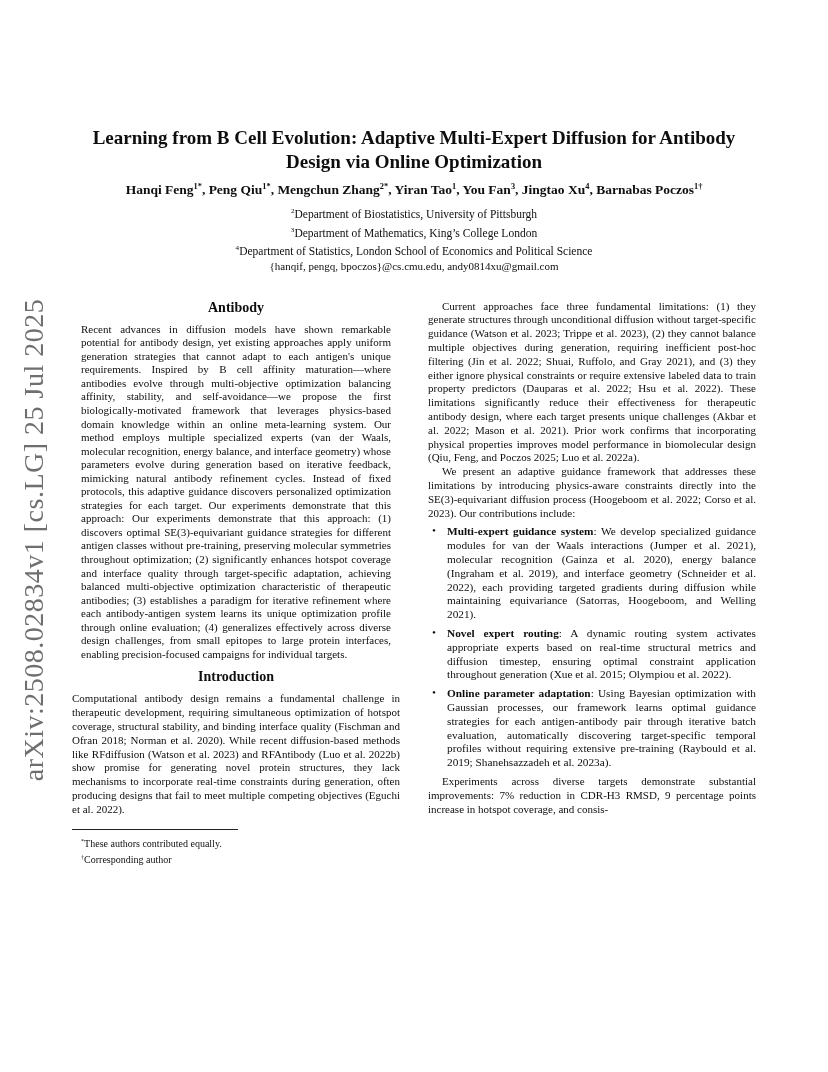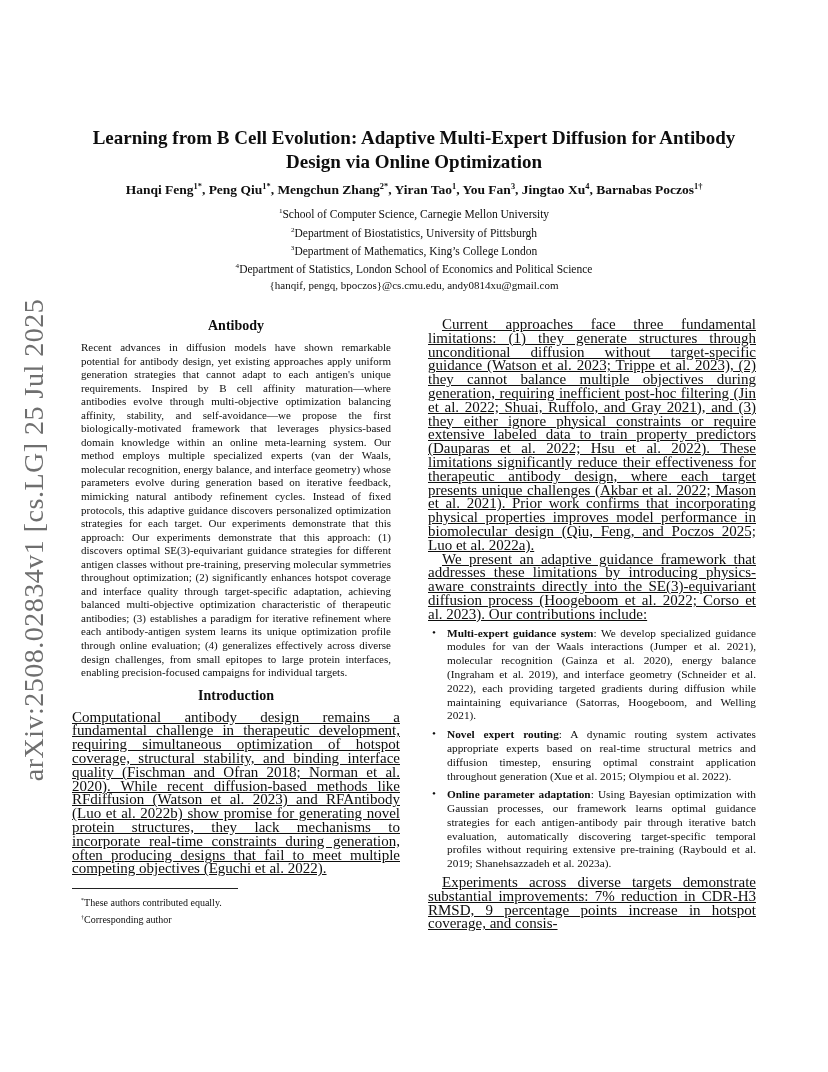--- a/index.html
+++ b/index.html
@@ -57,25 +57,24 @@
   }
   .col { width: 328px; }
   h2.section {
     font-size: 14px;
     font-weight: bold;
     text-align: center;
     margin: 0 0 7px 0;
   }
   h2.intro-heading { }
   p.body {
-    font-size: 15px;
+    font-size: 11px;
     line-height: 13.8px;
     text-align: justify;
     margin: 0;
-    text-decoration: underline;
   }
   p.abstract-body {
     padding: 0 9px;
     font-size: 11px;
     line-height: 13.55px;
     text-align: justify;
     margin-bottom: 8px;
   }
   p.indent { text-indent: 14px; }
   ul.contributions {
@@ -115,21 +114,20 @@
 <div class="page">
 
   <div class="watermark">arXiv:2508.02834v1 [cs.LG] 25 Jul 2025</div>
 
   <header>
     <h1 class="title">Learning from B Cell Evolution: Adaptive Multi-Expert Diffusion for Antibody Design via Online Optimization</h1>
 
     <div class="authors"><span><span>Hanqi Feng</span><sup>1*</sup><span>, </span></span><span><span>Peng Qiu</span><sup>1*</sup><span>, </span></span><span><span>Mengchun Zhang</span><sup>2*</sup><span>, </span></span><span><span>Yiran Tao</span><sup>1</sup><span>, </span></span><span><span>You Fan</span><sup>3</sup><span>, </span></span><span><span>Jingtao Xu</span><sup>4</sup><span>, </span></span><span><span>Barnabas Poczos</span><sup>1†</sup></span></div>
 
     <div class="affils">
-      <div><sup>1</sup><span>School of Computer Science, Carnegie Mellon University</span></div>
       <div><sup>2</sup><span>Department of Biostatistics, University of Pittsburgh</span></div>
       <div><sup>3</sup><span>Department of Mathematics, King’s College London</span></div>
       <div><sup>4</sup><span>Department of Statistics, London School of Economics and Political Science</span></div>
     </div>
     <div class="emails">{hanqif, pengq, bpoczos}@cs.cmu.edu, andy0814xu@gmail.com</div>
   </header>
 
   <div class="columns">
 
     <div class="col">

